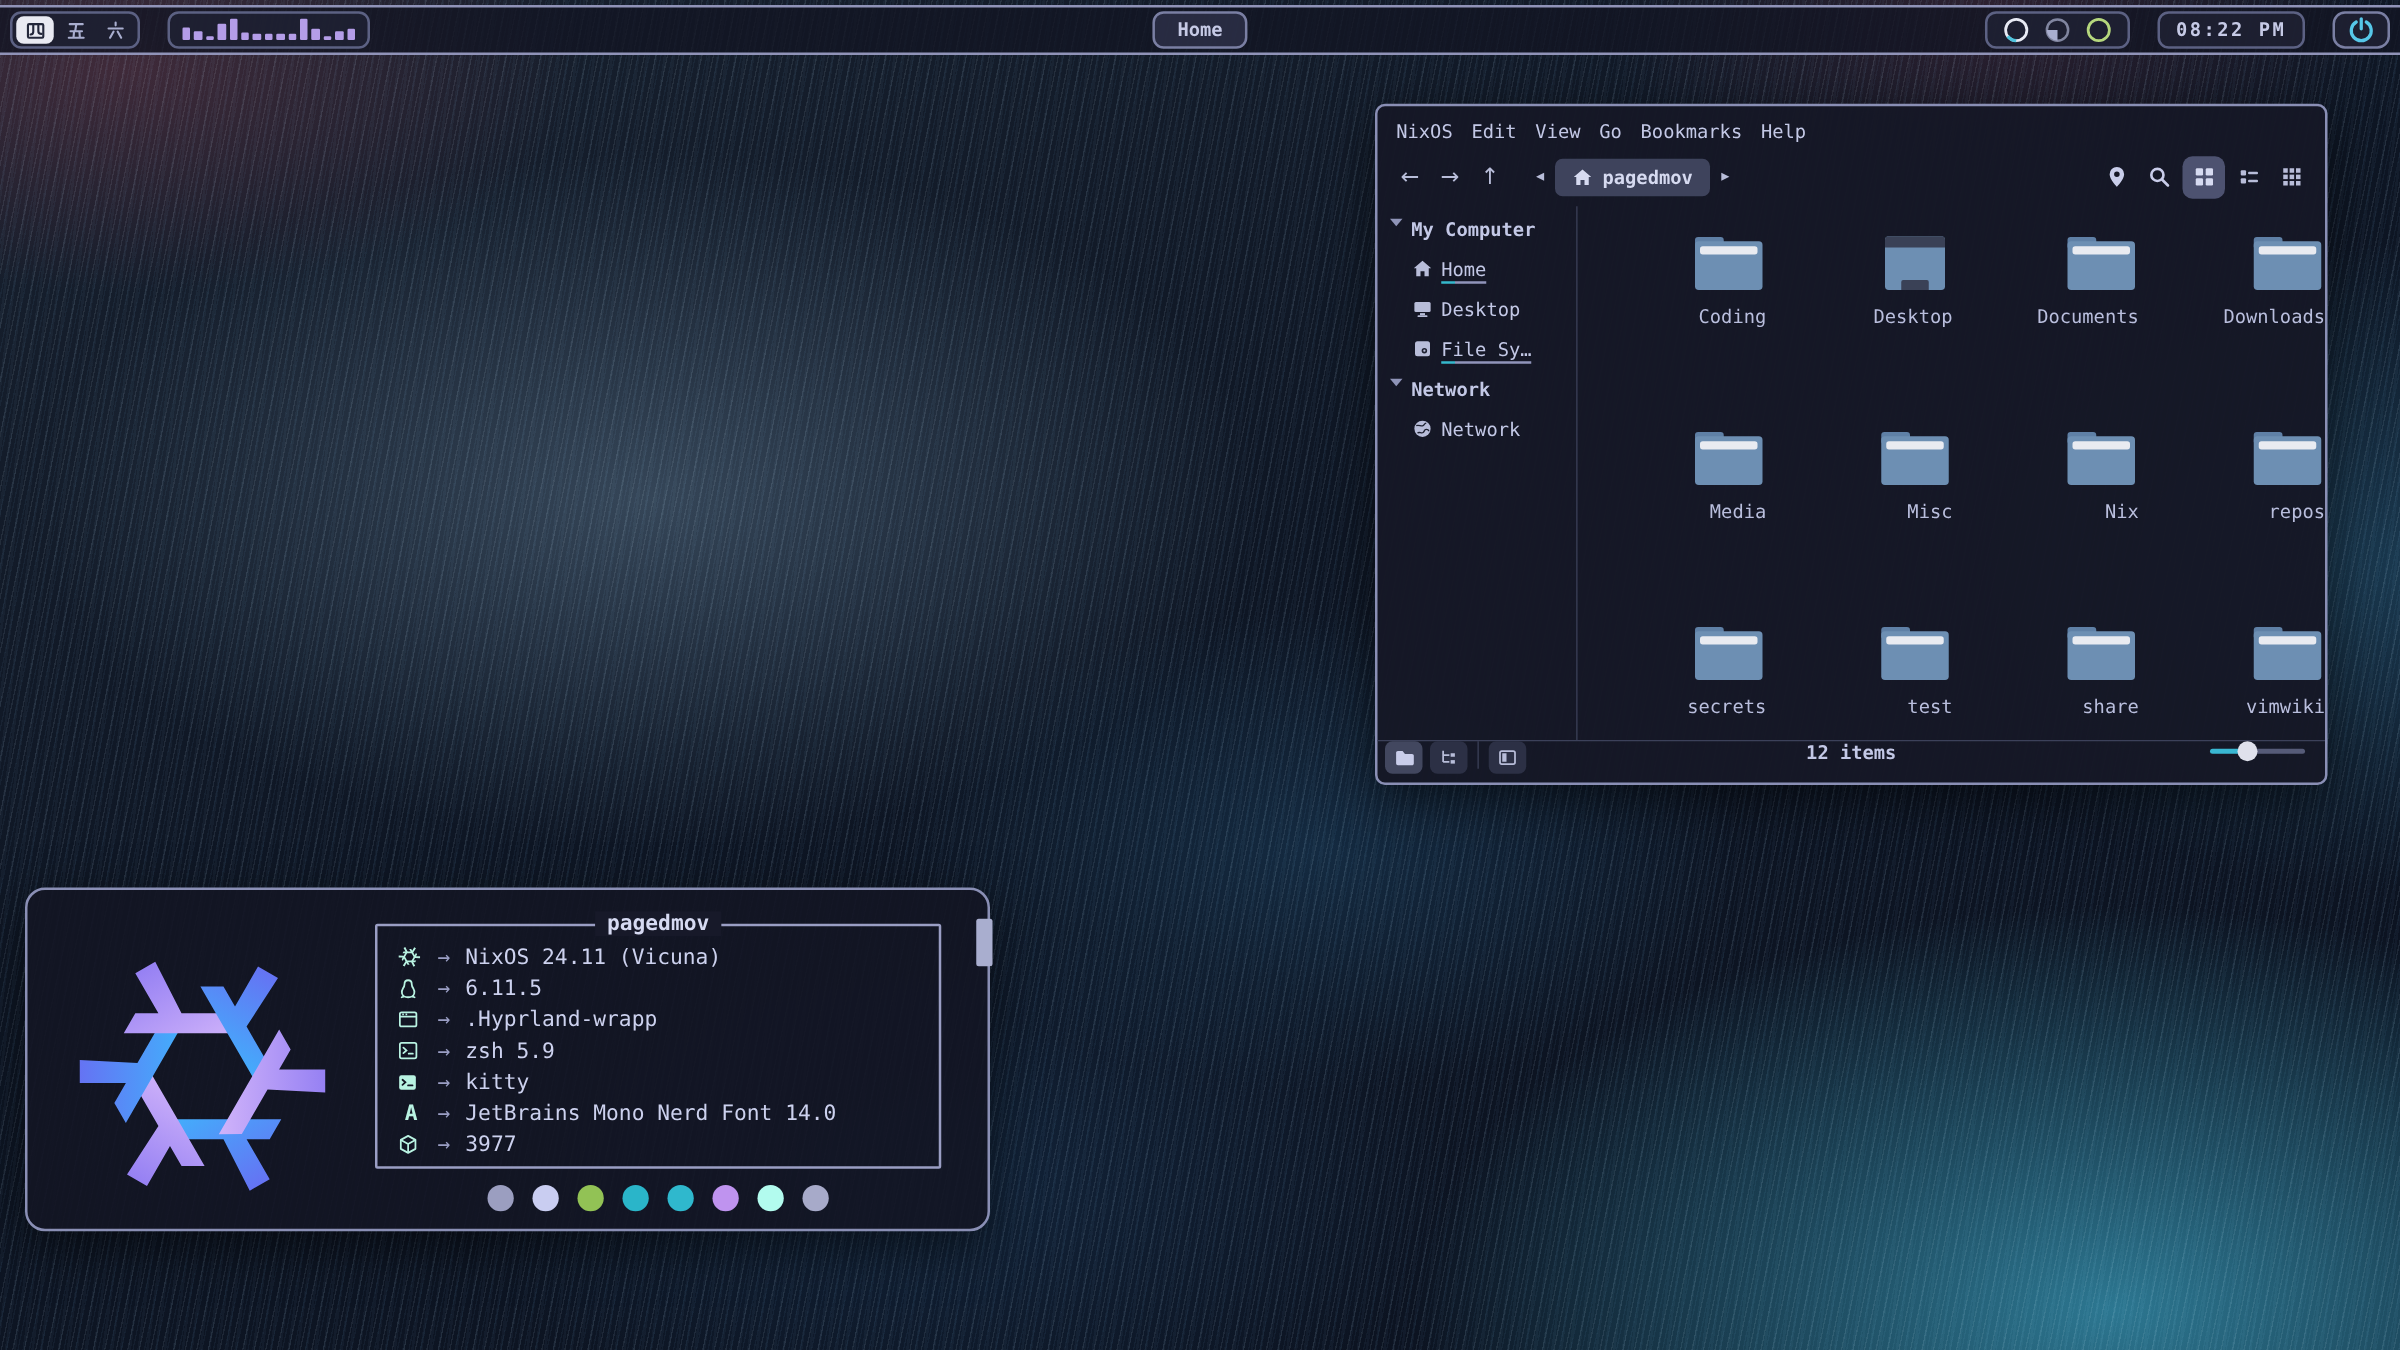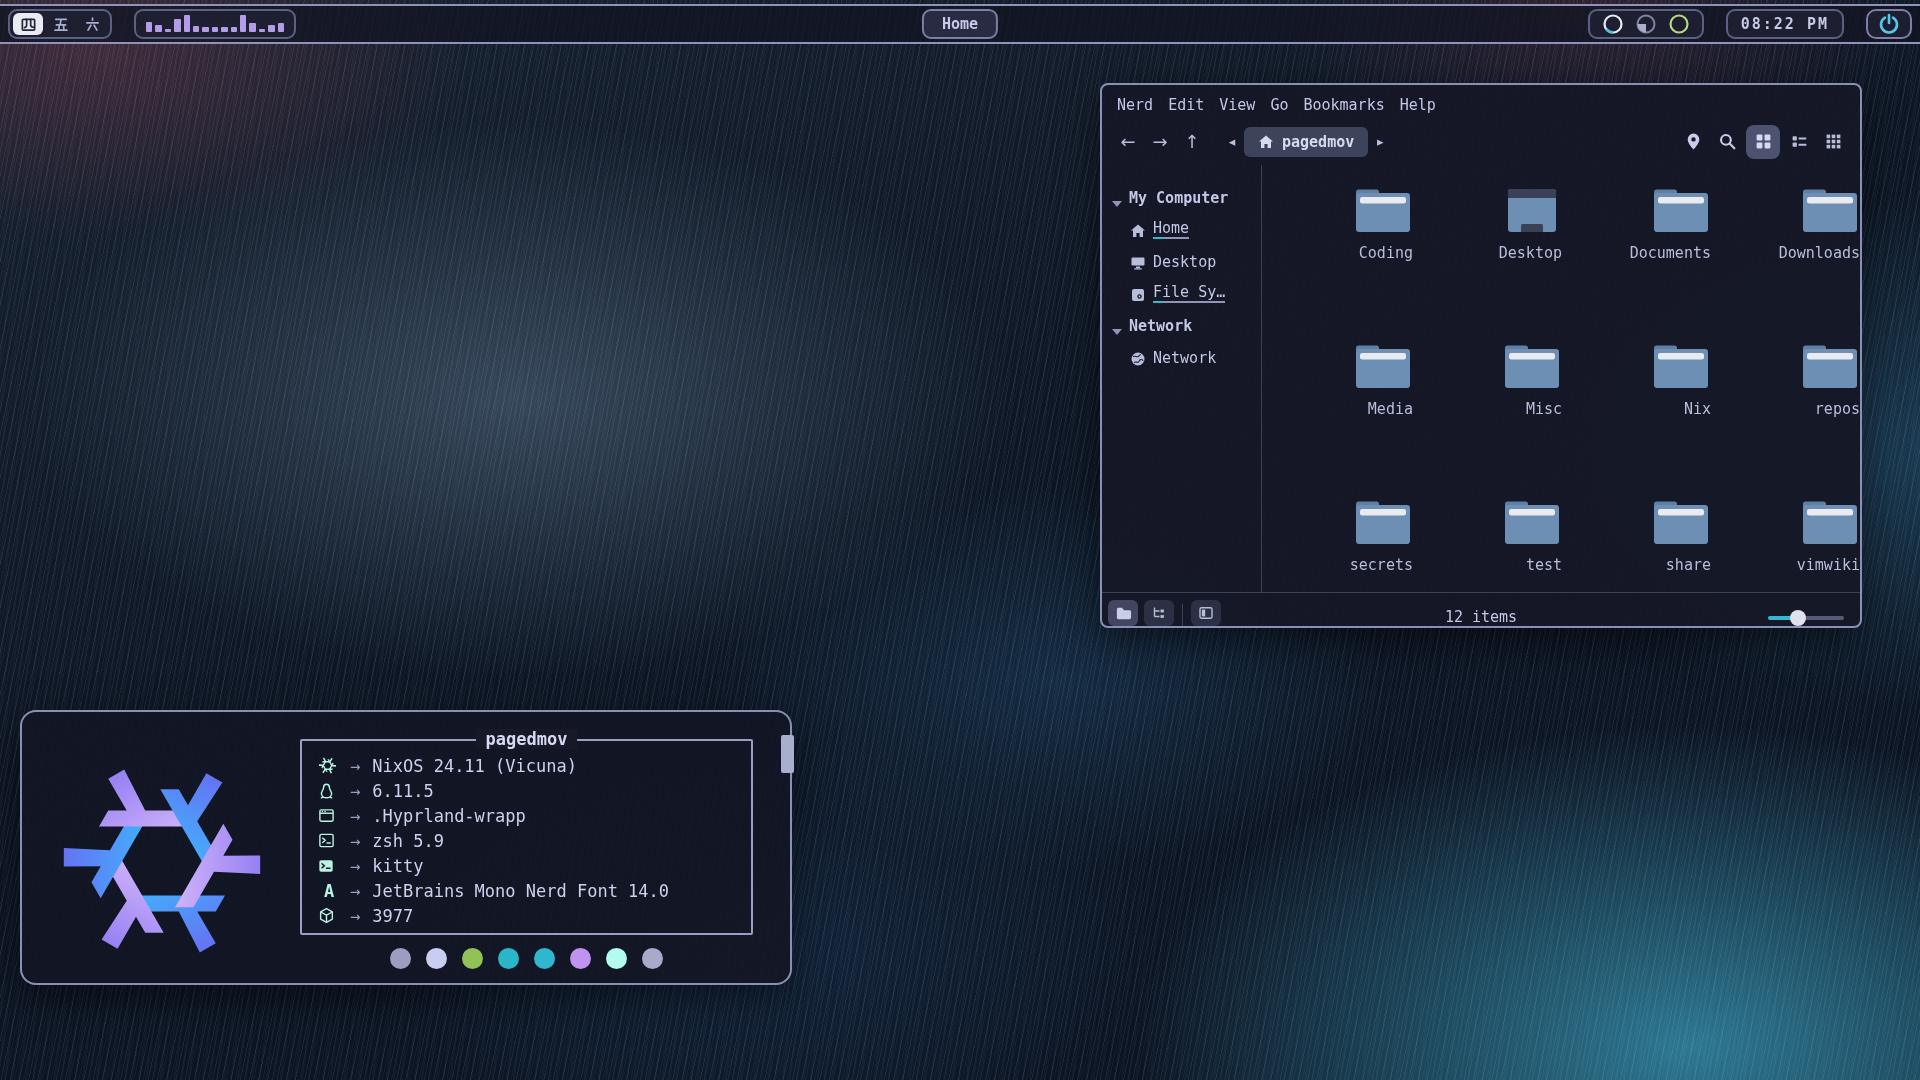--- a/index.html
+++ b/index.html
@@ -58,34 +58,34 @@
     color:#b8bdd9; font-size:18px; font-family:"DejaVu Sans", sans-serif; }
   .chev { width:16px; color:#b8bdd9; font-size:13px; text-align:center;
     font-family:"DejaVu Sans", sans-serif; }
   .path-btn { height:30px; background:#3e435c; border-radius:6px; padding:0 14px;
     display:flex; align-items:center; gap:8px; font-size:15px; font-weight:bold; color:#d6daf0; }
   .tb-spacer { flex:1; }
   .tb-ic { width:30px; height:30px; display:flex; align-items:center; justify-content:center; }
   .tb-ic.active { background:#4d5270; border-radius:8px; width:34px; height:34px; }
   .fm-body { flex:1; display:flex; min-height:0; }
   .fm-sidebar { width:167px; border-right:1px solid #3c415a; padding-top:10px; font-size:15px; }
-  .side-row { height:32px; display:flex; align-items:flex-end; gap:7px; padding-left:10px;
+  .side-row { height:32px; display:flex; align-items:flex-start; gap:7px; padding-left:10px;
     color:#c3c8e6; }
   .side-row .tri { width:0; height:0; border-left:5px solid transparent;
     border-right:5px solid transparent; border-top:6px solid #8f94b8; }
   .side-row.header { font-weight:bold; }
   .side-child { padding-left:28px; }
   .side-lbl.sel { background:linear-gradient(90deg,#35b8cc 0 11px,#9094ba 11px) left bottom/100% 2px no-repeat;
     padding-bottom:2px; }
   .fm-files { flex:1; display:grid; grid-template-columns:repeat(4,149px);
     grid-auto-rows:156px; padding:14px 0 0 2px; }
   .fcell { display:flex; flex-direction:column; align-items:flex-end; padding-top:8px; }
   .fcell .flabel { margin-top:9px; font-size:15px; color:#b9bedd; }
-  .fm-status { height:34px; border-top:1px solid #3c415a; display:flex; align-items:flex-end;
-    padding:0 16px 0 6px; position:relative; }
+  .fm-status { height:34px; border-top:1px solid #3c415a; display:flex; align-items:flex-start;
+    padding:0 16px 0 6px; position:relative;font-weight:bold; }
   .st-btn { width:30px; height:26px; border-radius:6px; display:flex; align-items:center;
     justify-content:center; background:#2c3045; margin-right:6px; }
   .st-btn.active { background:#42475f; }
   .st-div { width:1px; height:22px; background:#3c415a; margin:0 8px 0 2px; }
   .st-items { position:absolute; left:50%; transform:translateX(-50%); font-size:15px; color:#c3c8e6; }
   .st-slider { margin-left:auto; width:76px; height:16px; position:relative; display:flex; align-items:center; }
   .st-track { width:100%; height:4px; border-radius:2px;
     background:linear-gradient(90deg,#39b7d2 0 40%,#565b78 40%); }
   .st-knob { position:absolute; left:40%; top:50%; transform:translate(-50%,-50%);
     width:16px; height:16px; border-radius:50%; background:#dfe1ec; }
@@ -192,21 +192,21 @@
       <svg width="22" height="22" viewBox="0 0 22 22" fill="none" stroke="#56c7e8" stroke-width="2.6" stroke-linecap="round">
         <path d="M7 4.6a8 8 0 1 0 8 0"></path>
           <line x1="11" y1="2" x2="11" y2="10"></line>
       </svg>
     </div>
   </div>
 </div>
 
 <div class="fm">
   <div class="fm-menubar" id="fm-menu">
-      <span>Nerd</span>
+      <span>NixOS</span>
       <span>Edit</span>
       <span>View</span>
       <span>Go</span>
       <span>Bookmarks</span>
       <span>Help</span>
     </div>
 
   <div class="fm-toolbar">
     <div class="nav-btn">←</div>
     <div class="nav-btn">→</div>

